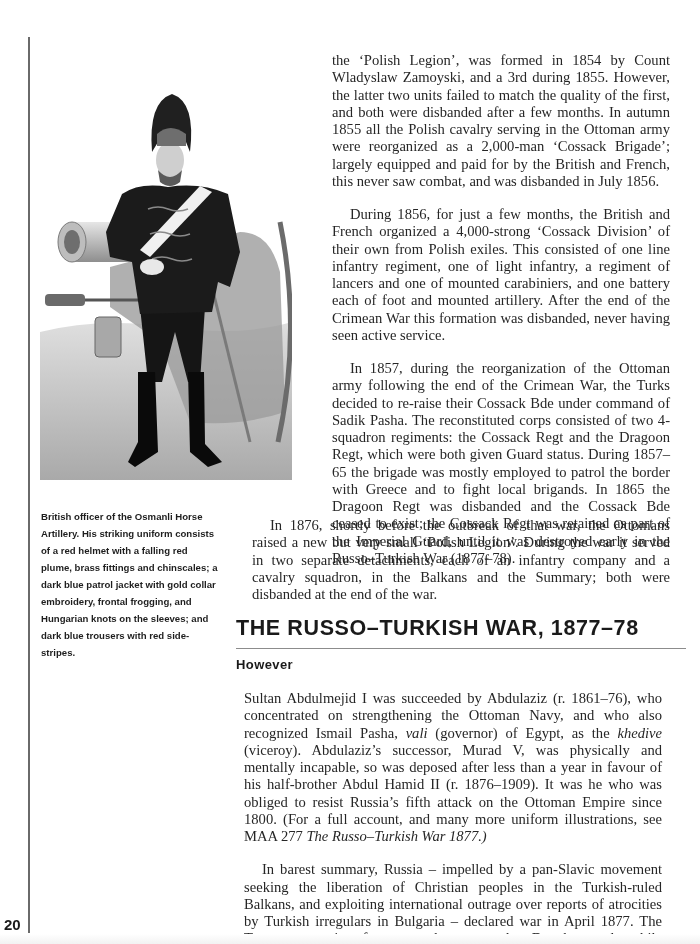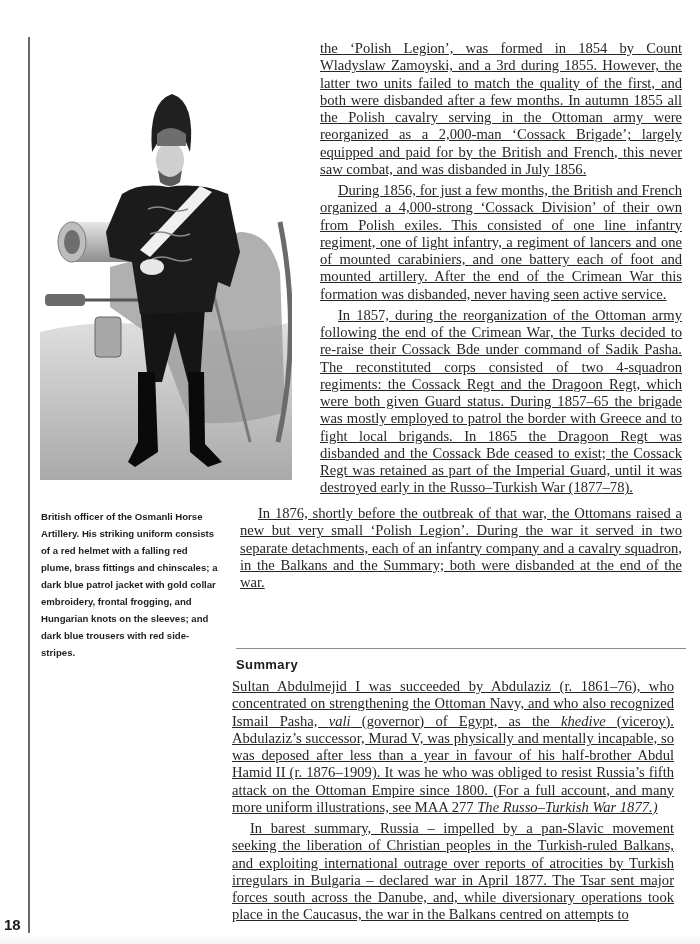--- a/index.html
+++ b/index.html
@@ -4,21 +4,21 @@
 <style>
   html, body { margin: 0; padding: 0; background: #ffffff; }
   body { width: 700px; height: 944px; position: relative; overflow: hidden; color: #1e1e1e; }
   .page { position: absolute; left: 0; top: 0; width: 700px; height: 944px; background: #ffffff; }
   .margin-rule { position: absolute; left: 28px; top: 37px; width: 2px; height: 896px; background: #6a6a6a; }
   .page-number { position: absolute; left: 4px; top: 916px; font-family: "Liberation Sans", sans-serif; font-weight: bold; font-size: 15px; color: #1a1a1a; }
   .figure { position: absolute; left: 40px; top: 82px; width: 252px; height: 398px; }
   .figure svg { width: 252px; height: 398px; display: block; }
   .caption { position: absolute; left: 41px; top: 508px; width: 180px; font-family: "Liberation Sans", sans-serif; font-weight: bold; font-size: 9.6px; line-height: 17px; color: #1e1e1e; }
   .body-text { font-family: "Liberation Serif", serif; font-size: 14.6px; line-height: 17.25px; color: #262626; text-align: justify; }
-  .body-text p { margin: 4px; text-indent: 18px; text-decoration: underline; }
+  .body-text p { margin: 16px; text-indent: 18px; }
   .body-text p.noindent { text-indent: 0; }
   .col-narrow { position: absolute; left: 316px; top: 36px; width: 370px; }
   .col-wide { position: absolute; left: 236px; top: 501px; width: 450px; }
   .heading { position: absolute; left: 236px; top: 616px; width: 450px; font-family: "Liberation Sans", sans-serif; font-weight: bold; font-size: 21.5px; letter-spacing: 0.6px; color: #1a1a1a; white-space: nowrap; }
   .heading-rule { position: absolute; left: 236px; top: 648px; width: 450px; height: 1px; background: #8c8c8c; }
   .subheading { position: absolute; left: 236px; top: 657px; font-family: "Liberation Sans", sans-serif; font-weight: bold; font-size: 13px; letter-spacing: 0.4px; color: #1a1a1a; }
   .col-summary { position: absolute; left: 228px; top: 674px; width: 450px; }
   .bottom-fade { position: absolute; left: 0; top: 934px; width: 700px; height: 10px; background: linear-gradient(#ffffff, #f2f2f2); }
 </style>
 </head>
@@ -88,23 +88,24 @@
   <div class="body-text col-narrow">
     <p class="noindent">the ‘Polish Legion’, was formed in 1854 by Count Wladyslaw Zamoyski, and a 3rd during 1855. However, the latter two units failed to match the quality of the first, and both were disbanded after a few months. In autumn 1855 all the Polish cavalry serving in the Ottoman army were reorganized as a 2,000-man ‘Cossack Brigade’; largely equipped and paid for by the British and French, this never saw combat, and was disbanded in July 1856.</p>
     <p>During 1856, for just a few months, the British and French organized a 4,000-strong ‘Cossack Division’ of their own from Polish exiles. This consisted of one line infantry regiment, one of light infantry, a regiment of lancers and one of mounted carabiniers, and one battery each of foot and mounted artillery. After the end of the Crimean War this formation was disbanded, never having seen active service.</p>
     <p>In 1857, during the reorganization of the Ottoman army following the end of the Crimean War, the Turks decided to re-raise their Cossack Bde under command of Sadik Pasha. The reconstituted corps consisted of two 4-squadron regiments: the Cossack Regt and the Dragoon Regt, which were both given Guard status. During 1857–65 the brigade was mostly employed to patrol the border with Greece and to fight local brigands. In 1865 the Dragoon Regt was disbanded and the Cossack Bde ceased to exist; the Cossack Regt was retained as part of the Imperial Guard, until it was destroyed early in the Russo–Turkish War (1877–78).</p>
   </div>
 
   <div class="body-text col-wide">
     <p>In 1876, shortly before the outbreak of that war, the Ottomans raised a new but very small ‘Polish Legion’. During the war it served in two separate detachments, each of an infantry company and a cavalry squadron, in the Balkans and the Summary; both were disbanded at the end of the war.</p>
   </div>
 
+  <div class="heading">THE RUSSO–TURKISH WAR, 1877–78</div>
   <div class="heading-rule"></div>
-  <div class="subheading">Summary</div>
+  <div class="subheading">However</div>
 
   <div class="body-text col-summary">
     <p class="noindent"><span>Sultan Abdulmejid I was succeeded by Abdulaziz (r. 1861–76), who concentrated on strengthening the Ottoman Navy, and who also recognized Ismail Pasha, </span><em>vali</em><span> (governor) of Egypt, as the </span><em>khedive</em><span> (viceroy). Abdulaziz’s successor, Murad V, was physically and mentally incapable, so was deposed after less than a year in favour of his half-brother Abdul Hamid II (r. 1876–1909). It was he who was obliged to resist Russia’s fifth attack on the Ottoman Empire since 1800. (For a full account, and many more uniform illustrations, see MAA 277 </span><em>The Russo–Turkish War 1877.)</em></p>
     <p>In barest summary, Russia – impelled by a pan-Slavic movement seeking the liberation of Christian peoples in the Turkish-ruled Balkans, and exploiting international outrage over reports of atrocities by Turkish irregulars in Bulgaria – declared war in April 1877. The Tsar sent major forces south across the Danube, and, while diversionary operations took place in the Caucasus, the war in the Balkans centred on attempts to</p>
   </div>
 
-  <div class="page-number">18</div>
+  <div class="page-number">20</div>
   <div class="bottom-fade"></div>
 </div>
 
 </body></html>

